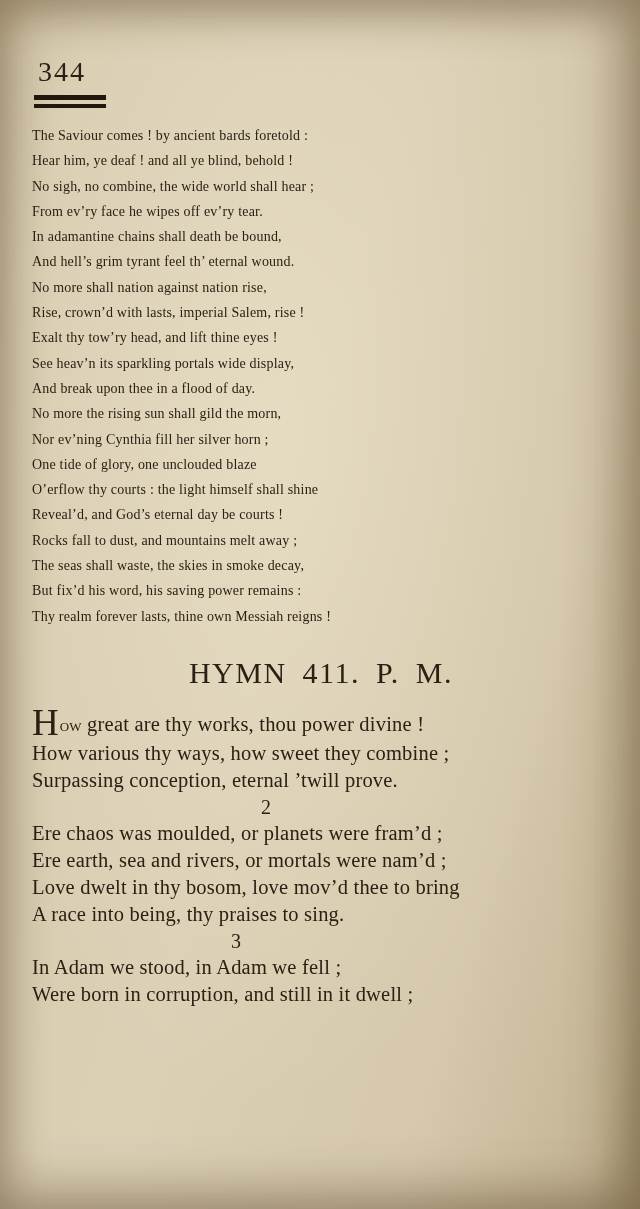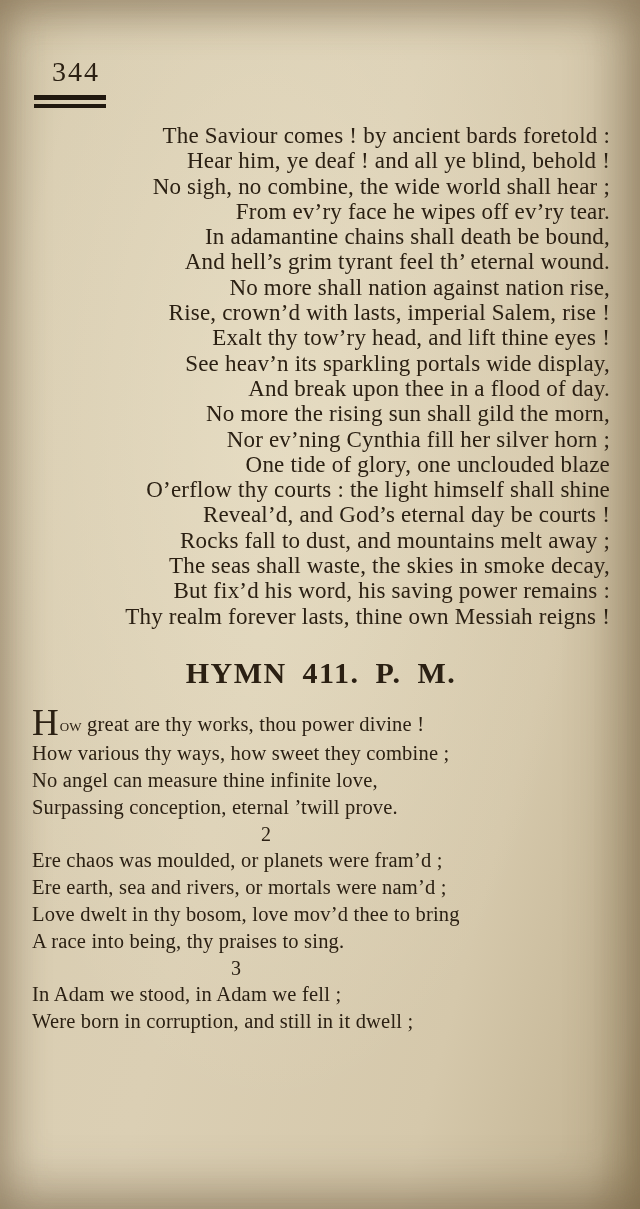--- a/index.html
+++ b/index.html
@@ -25,47 +25,46 @@
   }
   .content {
     position: absolute;
     left: 32px;
     top: 56px;
     width: 578px;
   }
   .page-number {
     font-size: 28px;
     letter-spacing: 2px;
-    margin-left: 20px;
+    margin-left: 6px;
     line-height: 32px;
   }
   .double-rule {
     width: 72px;
     height: 13px;
     margin: 7px 0 0 2px;
     border-top: 5px solid #20180f;
     border-bottom: 4px solid #20180f;
     box-sizing: border-box;
   }
   .poem {
     margin-top: 15px;
   }
   .poem .line {
     margin: 0;
-    font-size: 23px;
+    font-size: 14px;
     line-height: 25.3px;
     white-space: nowrap;
     letter-spacing: 0.2px;
-    text-align: right;
   }
   .hymn-heading {
     margin: 27px 0 19px 0;
     text-align: center;
     font-size: 30px;
-    font-weight: bold;
+    font-weight: normal;
     letter-spacing: 1.5px;
     word-spacing: 7px;
   }
   .stanza .line,
   .opening-line {
     margin: 0;
     font-size: 20.5px;
     line-height: 27px;
     white-space: nowrap;
     letter-spacing: 0.2px;
@@ -116,21 +115,20 @@
       <p class="line">The seas shall waste, the skies in smoke decay,</p>
       <p class="line">But fix’d his word, his saving power remains :</p>
       <p class="line">Thy realm forever lasts, thine own Messiah reigns !</p>
     </section>
 
     <h2 class="hymn-heading">HYMN 411. P. M.</h2>
 
     <section class="stanza">
       <p class="opening-line"><span class="drop-cap">H</span><span class="opening-caps">OW</span><span> great are thy works, thou power divine !</span></p>
       <p class="line">How various thy ways, how sweet they combine ;</p>
-      <p class="line">No angel can measure thine infinite love,</p>
       <p class="line">Surpassing conception, eternal ’twill prove.</p>
     </section>
 
     <p class="stanza-number num-2">2</p>
 
     <section class="stanza">
       <p class="line">Ere chaos was moulded, or planets were fram’d ;</p>
       <p class="line">Ere earth, sea and rivers, or mortals were nam’d ;</p>
       <p class="line">Love dwelt in thy bosom, love mov’d thee to bring</p>
       <p class="line">A race into being, thy praises to sing.</p>

